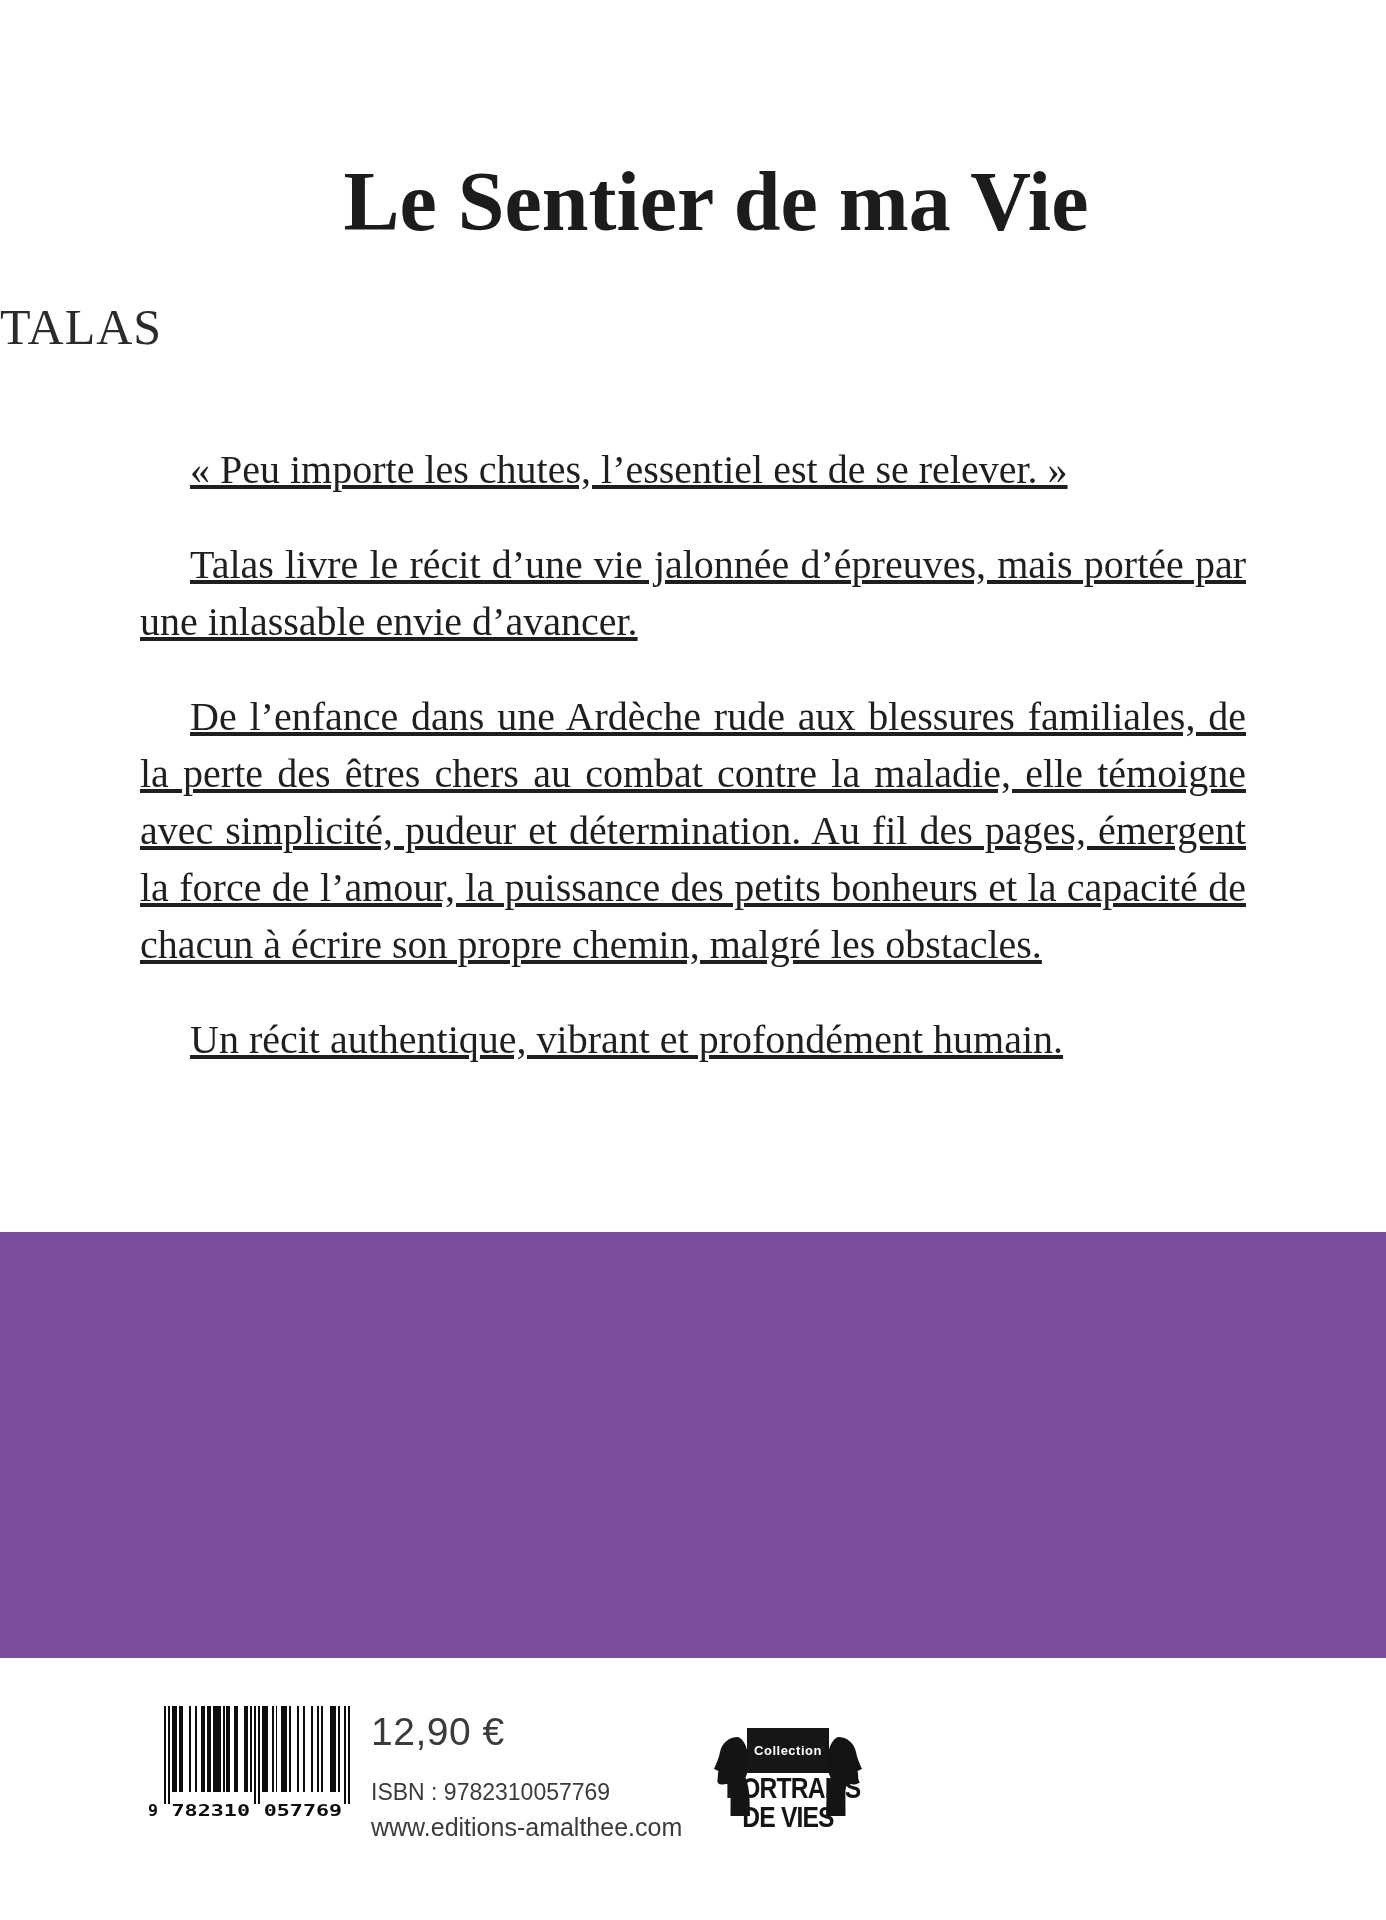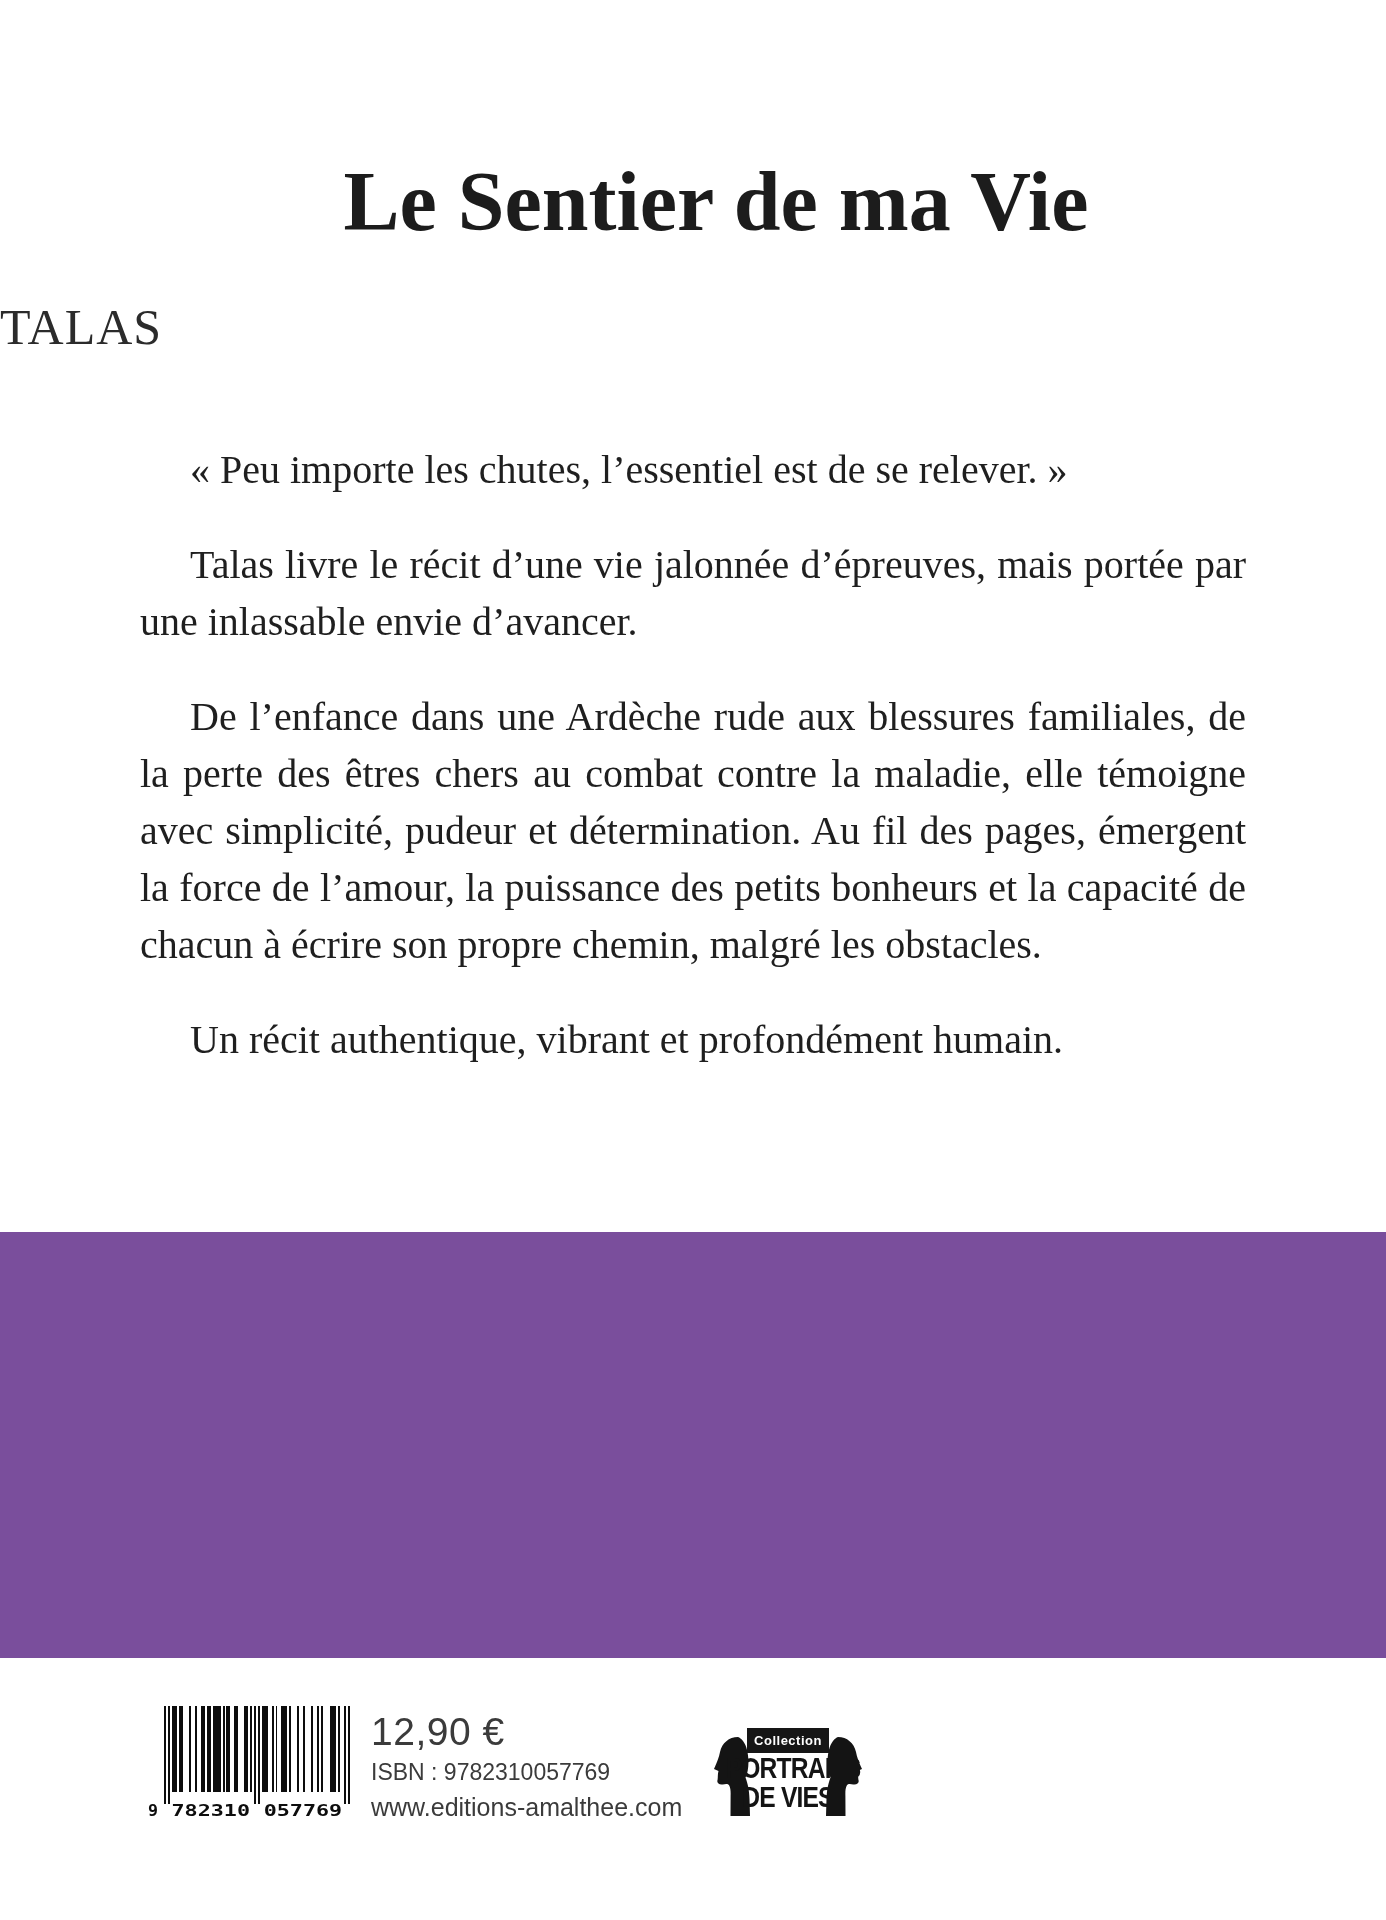--- a/index.html
+++ b/index.html
@@ -15,51 +15,52 @@
   }
   .author {
     position:absolute; top:302px; left:0; width:100%;
     font-size:50px; color:#2b2b2b;
     line-height:1; letter-spacing:1px;
   }
   .synopsis {
     position:absolute; left:140px; top:441px; width:1106px;
     font-size:40px; line-height:57px; color:#1f1f1f;
     text-align:justify;
+    text-decoration:underline;
   }
   .synopsis p { margin:0 0 38px 0; text-indent:50px; }
   .synopsis p.quote { white-space:nowrap; }
   .band {
     position:absolute; left:0; top:1232px; width:1386px; height:426px;
   }
   .barcode {
     position:absolute; left:148px; top:1706px; width:204px; height:112px;
   }
   .barcode svg { width:100%; height:100%; }
   .pubinfo {
     position:absolute; left:371px; top:1710px;
     font-family:"Liberation Sans", sans-serif; color:#3b3b3b;
   }
-  .price { font-size:39px; line-height:44px; margin-bottom:1px; letter-spacing:0.5px; }
+  .price { font-size:39px; line-height:44px; margin-bottom:21px; letter-spacing:0.5px; }
   .isbn { font-size:23px; line-height:35px; }
   .website { font-size:25px; line-height:35px; }
   .logo {
     position:absolute; left:712px; top:1728px; width:152px; height:92px;
     font-family:"Liberation Sans", sans-serif; color:#111;
   }
   .logo .head { position:absolute; top:8px; width:42px; height:80px; }
   .logo .head.left  { left:-2px; }
   .logo .head.right { right:-2px; }
   .logo-text {
     position:absolute; left:0; right:0; top:0; text-align:center;
   }
   .collection-badge {
     display:inline-block; background:#161616; color:#ffffff;
     font-size:13px; font-weight:700; line-height:17px;
-    padding:4px 7px; letter-spacing:0.5px;
+    padding:14px 7px; letter-spacing:0.5px;
   }
   .logo-line {
     display:block; font-weight:700; white-space:nowrap;
     font-size:30px; line-height:29px; letter-spacing:-1px;
     transform:scaleX(0.82); transform-origin:50% 50%;
     color:#141414;
   }
 </style>
 </head>
 <body>

